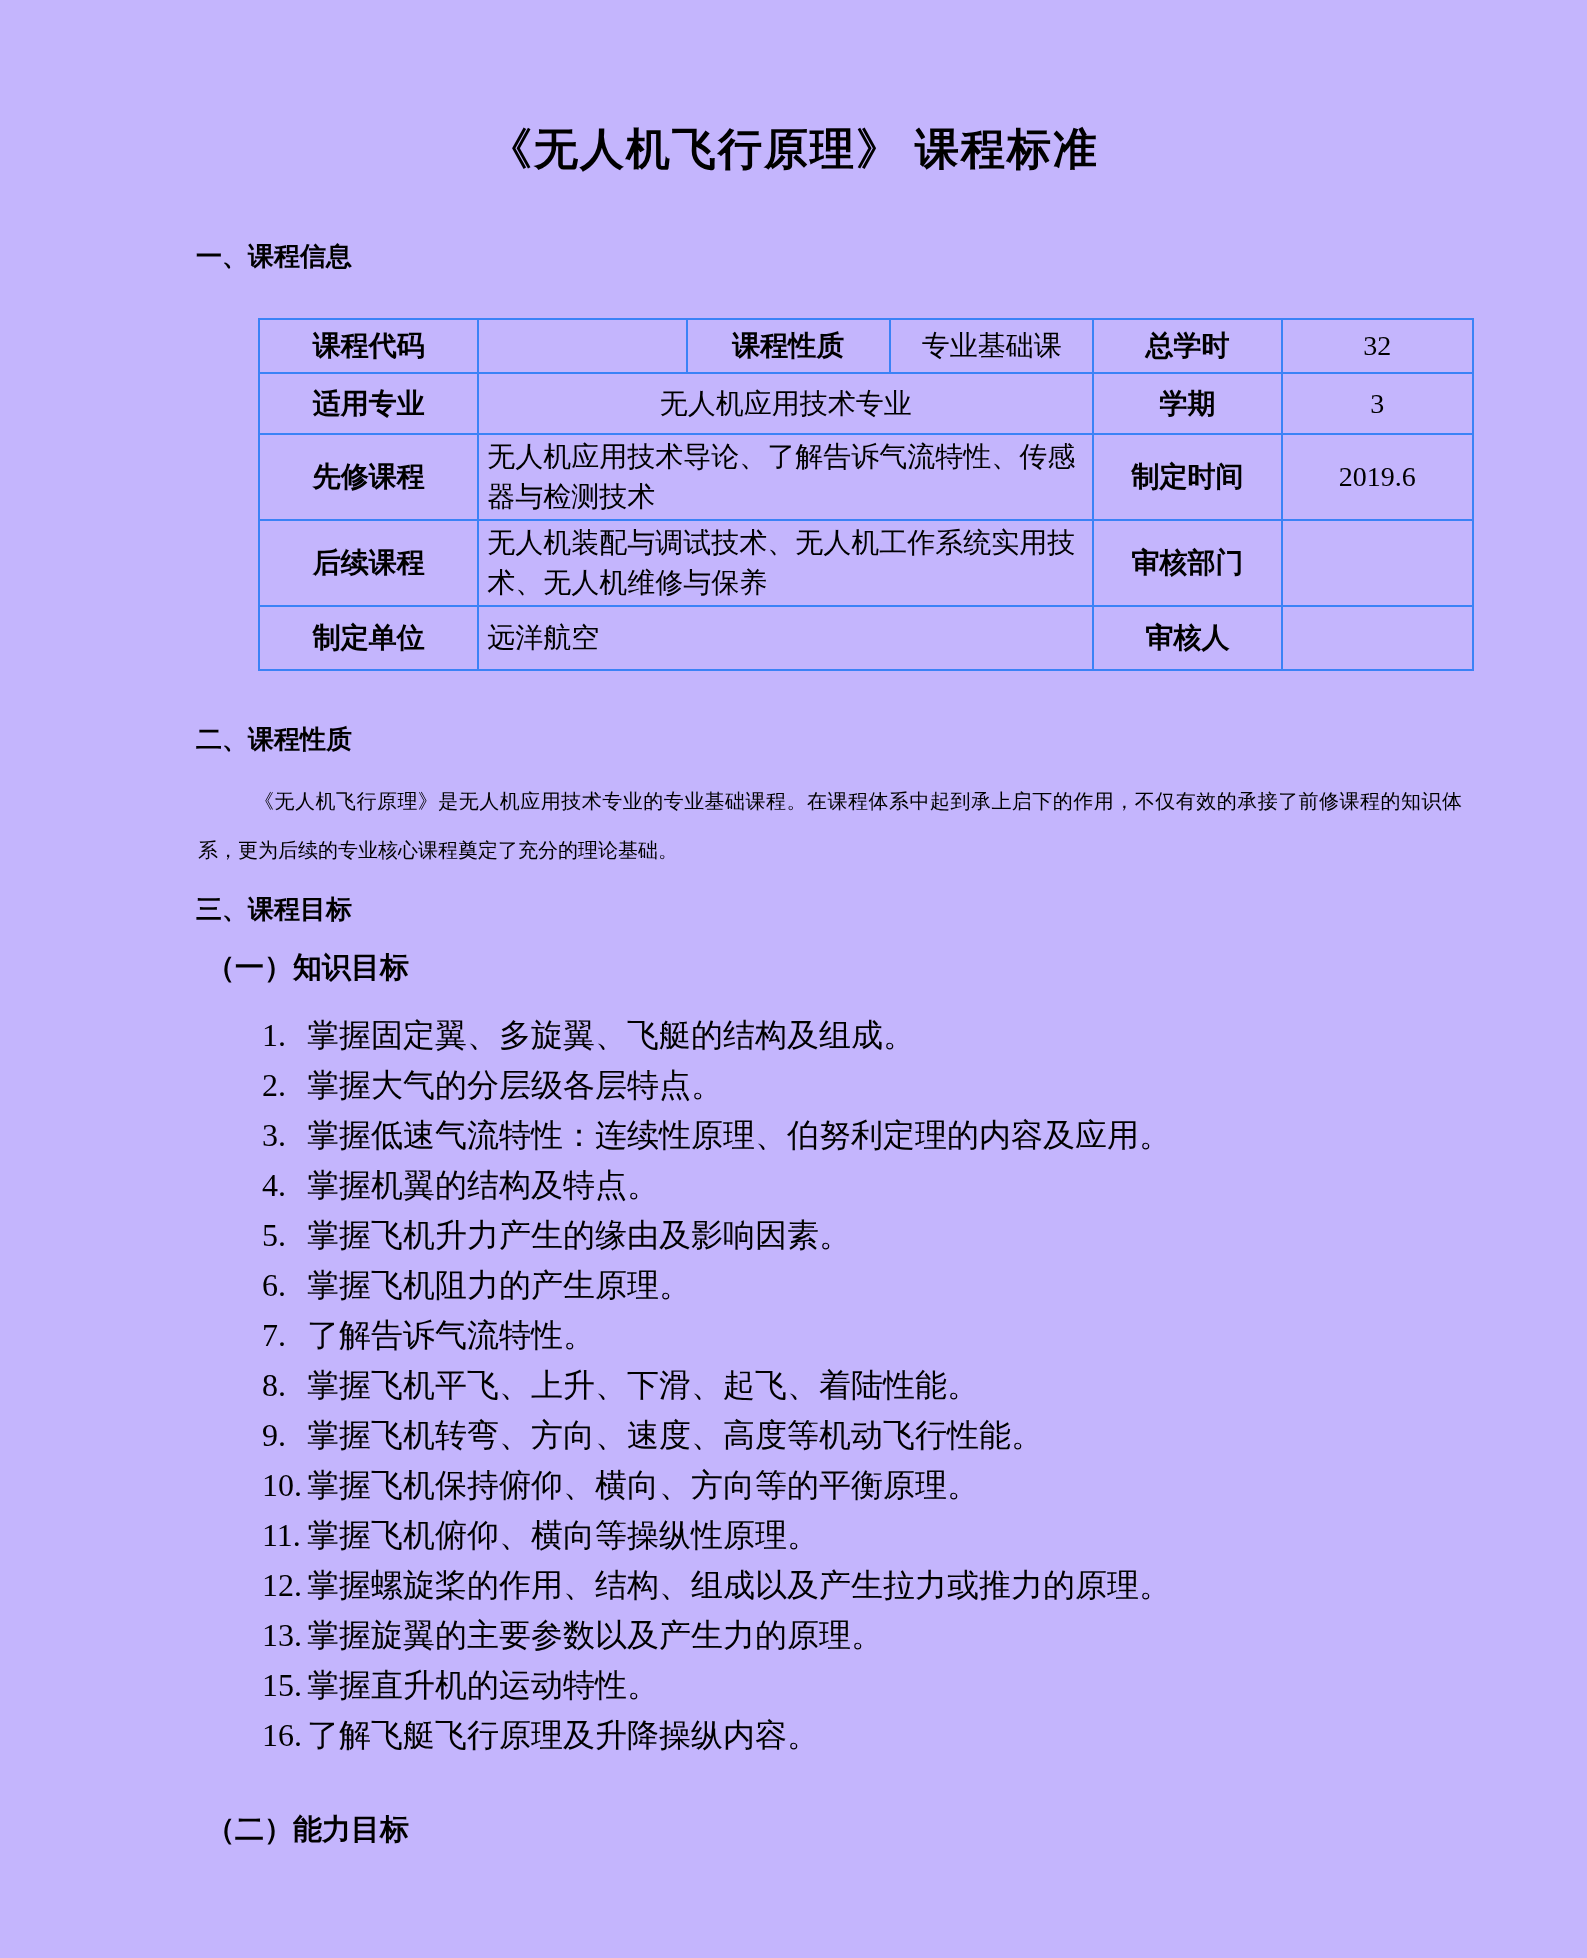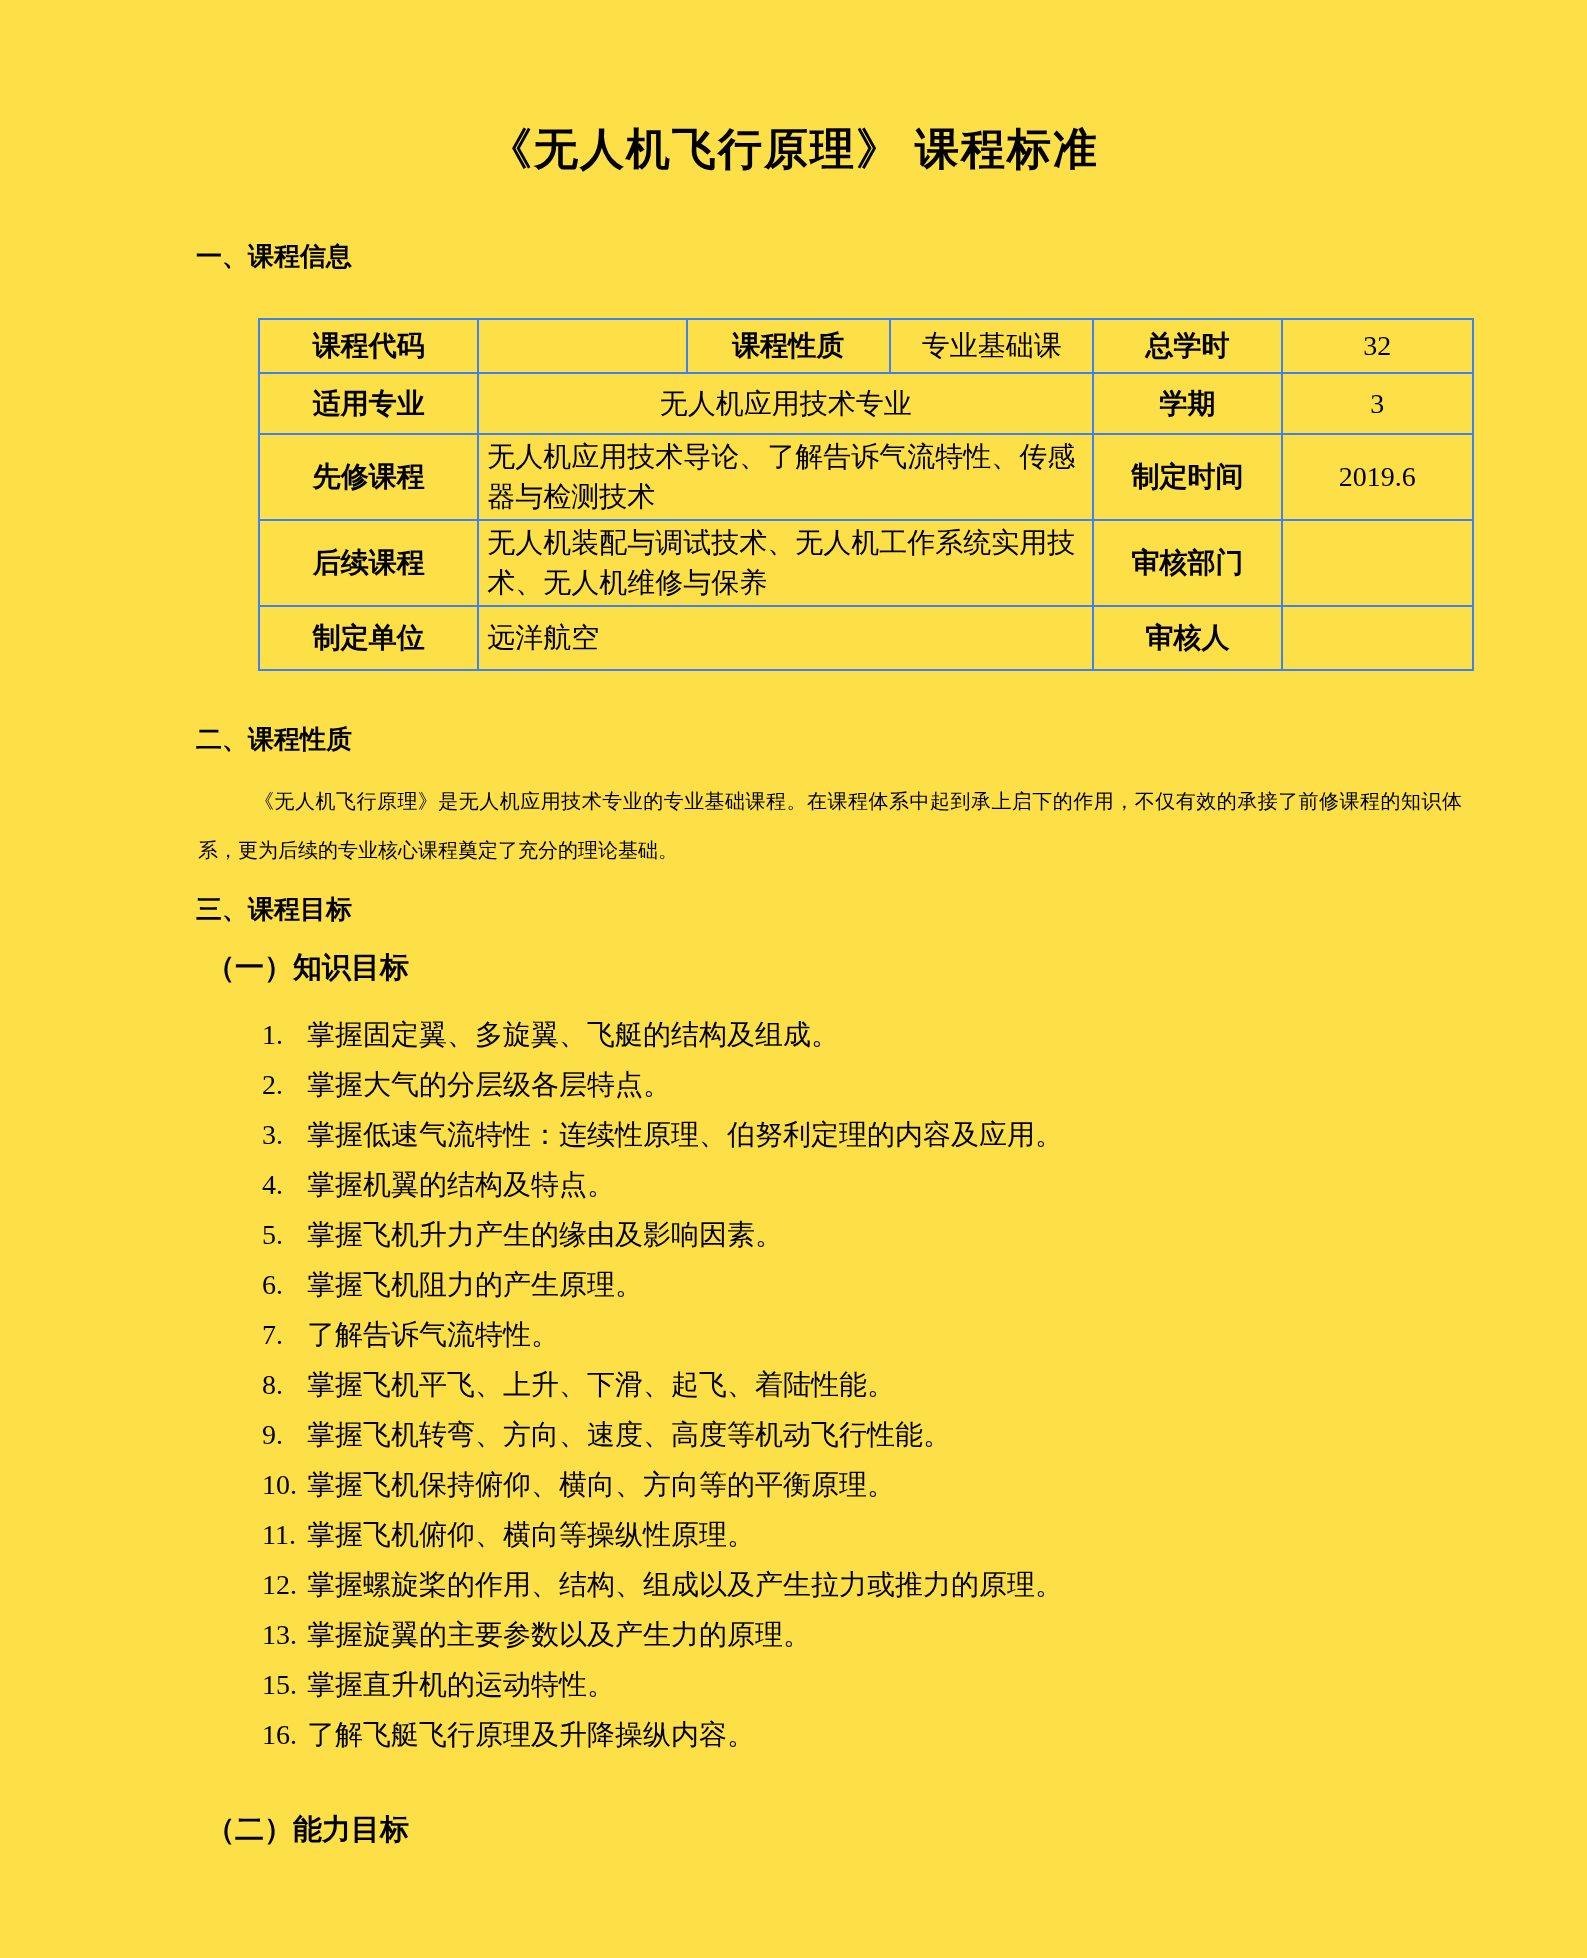--- a/index.html
+++ b/index.html
@@ -1,19 +1,19 @@
 <!DOCTYPE html>
 <html><head>
 <meta charset="utf-8">
 <style>
   html,body{margin:0;padding:0;background:#888;}
   .page{
     position:relative;
     width:1587px;height:1958px;
-    background:#fde047;
+    background:#c4b5fd;
     margin:0 auto;
     font-family:"Liberation Serif","DejaVu Serif",serif;
     color:#000;
     overflow:hidden;
   }
   .doc-title{
     margin:0;padding-top:128px;
     font-size:44px;font-weight:bold;
     text-align:center;line-height:1;
     letter-spacing:2px;
@@ -55,21 +55,21 @@
   .para{
     margin:24px 0 0 198px;
     width:1264px;
     font-size:20px;
     line-height:49px;
     text-align:justify;
     text-indent:56px;
   }
   .obj-list{margin:28px 0 0 262px;}
   .obj-item{
-    font-size:28px;
+    font-size:32px;
     line-height:50px;
     white-space:nowrap;
   }
   .obj-item .num{
     display:inline-block;
     min-width:45px;
   }
 </style>
 </head>
 <body>

